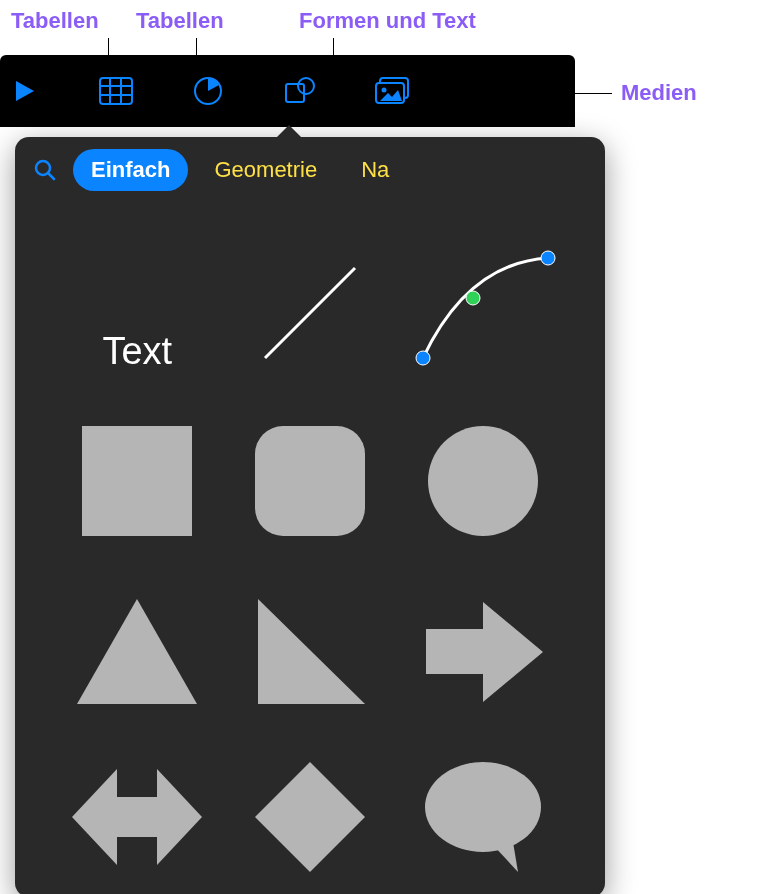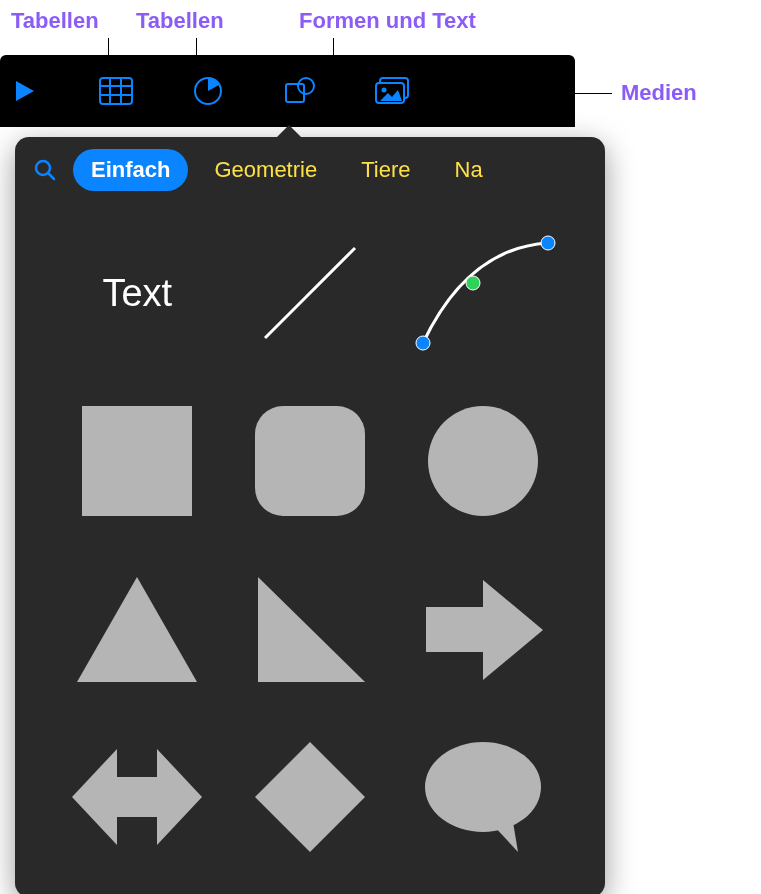--- a/index.html
+++ b/index.html
@@ -106,21 +106,21 @@
     }
     .shapes-grid {
       display: grid;
       grid-template-columns: repeat(3, 1fr);
       gap: 8px;
       padding: 10px 40px 0 40px;
     }
     .shape-cell {
       height: 160px;
       display: flex;
-      align-items: center;
+      align-items: flex-end;
       justify-content: center;
     }
     .text-shape {
       font-size: 38px;
       color: #fff;
       font-weight: 400;
     }
     .shape-fill { fill: #b6b5b5; }
     .shape-stroke { stroke: #fff; stroke-width: 3; fill: none; }
   </style>
@@ -185,21 +185,20 @@
   <div class="popover">
     <div class="tabbar">
       <div class="search-btn">
         <svg width="24" height="24" viewBox="0 0 24 24">
           <circle cx="10" cy="10" r="7" fill="none" stroke="#0a84ff" stroke-width="2.5"></circle>
           <line x1="15" y1="15" x2="21" y2="21" stroke="#0a84ff" stroke-width="2.5" stroke-linecap="round"></line>
         </svg>
       </div>
       <div class="tab active">Einfach</div>
       <div class="tab">Geometrie</div>
-      <div class="tab">Tiere</div>
       <div class="tab">Na</div>
     </div>
 
     <div class="shapes-grid">
 
       <div class="shape-cell">
         <span class="text-shape">Text</span>
       </div>
       <div class="shape-cell">
         <svg width="120" height="120">

